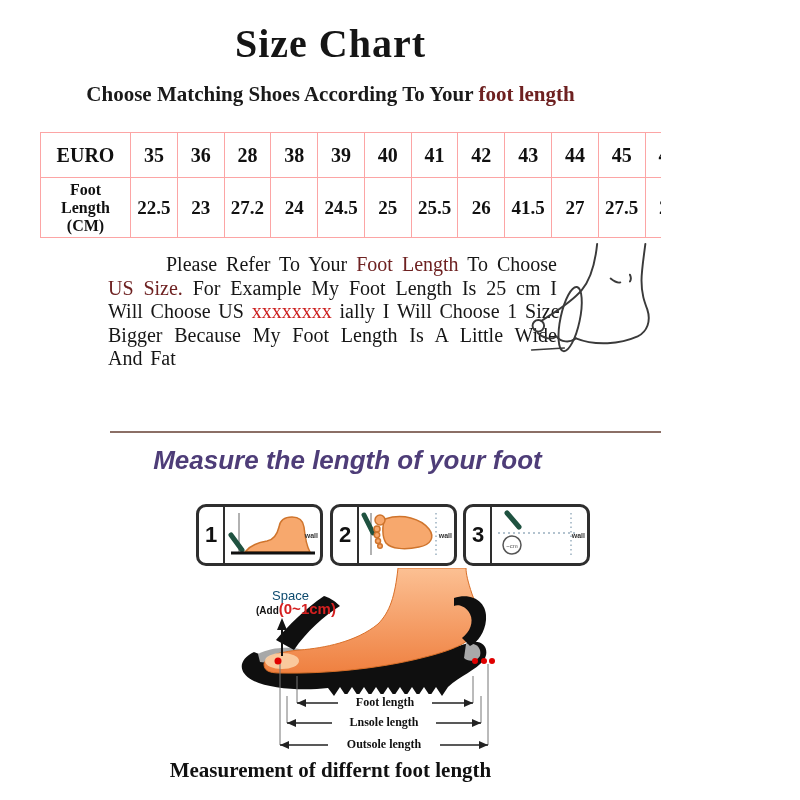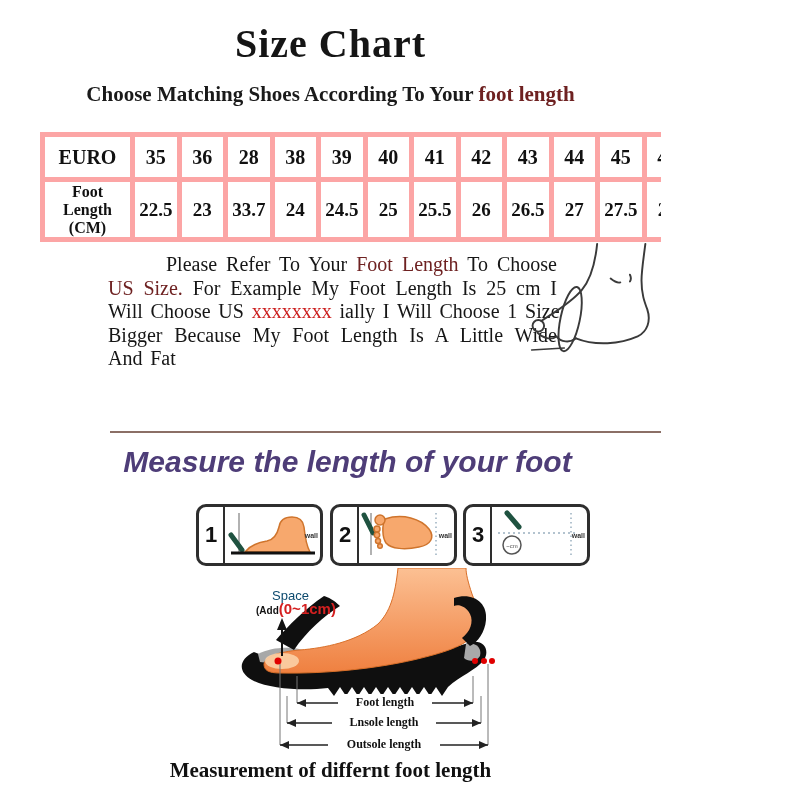--- a/index.html
+++ b/index.html
@@ -14,21 +14,21 @@
   .title { top:20px; left:0; width:100%; text-align:center;
            font-size:40px; font-weight:bold; letter-spacing:1px; color:#151515; }
   .subtitle { top:82px; left:0; width:100%; text-align:center;
               font-size:21px; font-weight:bold; color:#1a1a1a; }
   .maroon { color:#6e2121; }
   .redx { color:#cc1f1f; }
 
   
   table.sizes { position:absolute; left:40px; top:132px; width:746px;
                 border-collapse:collapse; table-layout:fixed; }
-  table.sizes td { border:5px solid #fca5a5; text-align:center; vertical-align:middle;
+  table.sizes td { border:1px solid #fca5a5; text-align:center; vertical-align:middle;
                    font-weight:bold; font-size:19px; background:#fff; padding:0; }
   table.sizes tr.r1 td { height:45px; font-size:20px; }
   table.sizes tr.r2 td { height:60px; }
   table.sizes td.hdr { font-size:21px; }
   table.sizes td.hdr2 { font-size:16px; line-height:18px; }
   table.sizes col.c0 { width:90px; }
 
   
   .attention { left:108px; top:253px; width:449px; font-size:20px; line-height:23.5px; color:#161616; }
   .attention .ln { text-align:justify; text-align-last:justify; word-spacing:0.14em; white-space:nowrap; }
@@ -38,21 +38,21 @@
 
   
   .bigger-note { left:535px; top:384px; width:150px; text-align:center;
                  font-size:17px; line-height:21px; color:#222; }
 
   .divider { left:110px; top:431px; width:560px; height:2px; background:#8b6f66; }
 
   
   .measure-head { top:445px; left:0; width:100%; text-align:center;
                   font-family:"Liberation Sans","DejaVu Sans",sans-serif;
-                  font-style:italic; font-weight:bold; font-size:30px; color:#4e3d78;padding-left:34px; }
+                  font-style:italic; font-weight:bold; font-size:26px; color:#4e3d78;padding-left:34px; }
 
   
   .step { top:504px; height:62px; width:127px; border:3px solid #2e2e2e; border-radius:10px;
           background:#fff; display:flex; }
   .step .num { width:26px; border-right:2px solid #2e2e2e; display:flex; align-items:center;
                justify-content:center; font-family:"Liberation Sans",sans-serif;
                font-weight:bold; font-size:22px; color:#111; }
   .step .art { position:relative; flex:1; }
   .step .wall { position:absolute; right:2px; top:50%; transform:translateY(-50%);
                 font-family:"Liberation Sans",sans-serif; font-size:7px; font-weight:bold; color:#333; }
@@ -114,27 +114,27 @@
       <td>48</td>
     </tr>
     <tr class="r2">
       <td class="hdr2">
         <div>Foot</div>
         <div>Length</div>
         <div>(CM)</div>
       </td>
       <td>22.5</td>
       <td>23</td>
-      <td>33.7</td>
+      <td>27.2</td>
       <td>24</td>
       <td>24.5</td>
       <td>25</td>
       <td>25.5</td>
       <td>26</td>
-      <td>26.5</td>
+      <td>41.5</td>
       <td>27</td>
       <td>27.5</td>
       <td>28</td>
       <td>28.5</td>
       <td>29</td>
     </tr>
   </tbody>
     </table>
 
   <div class="abs attention">

